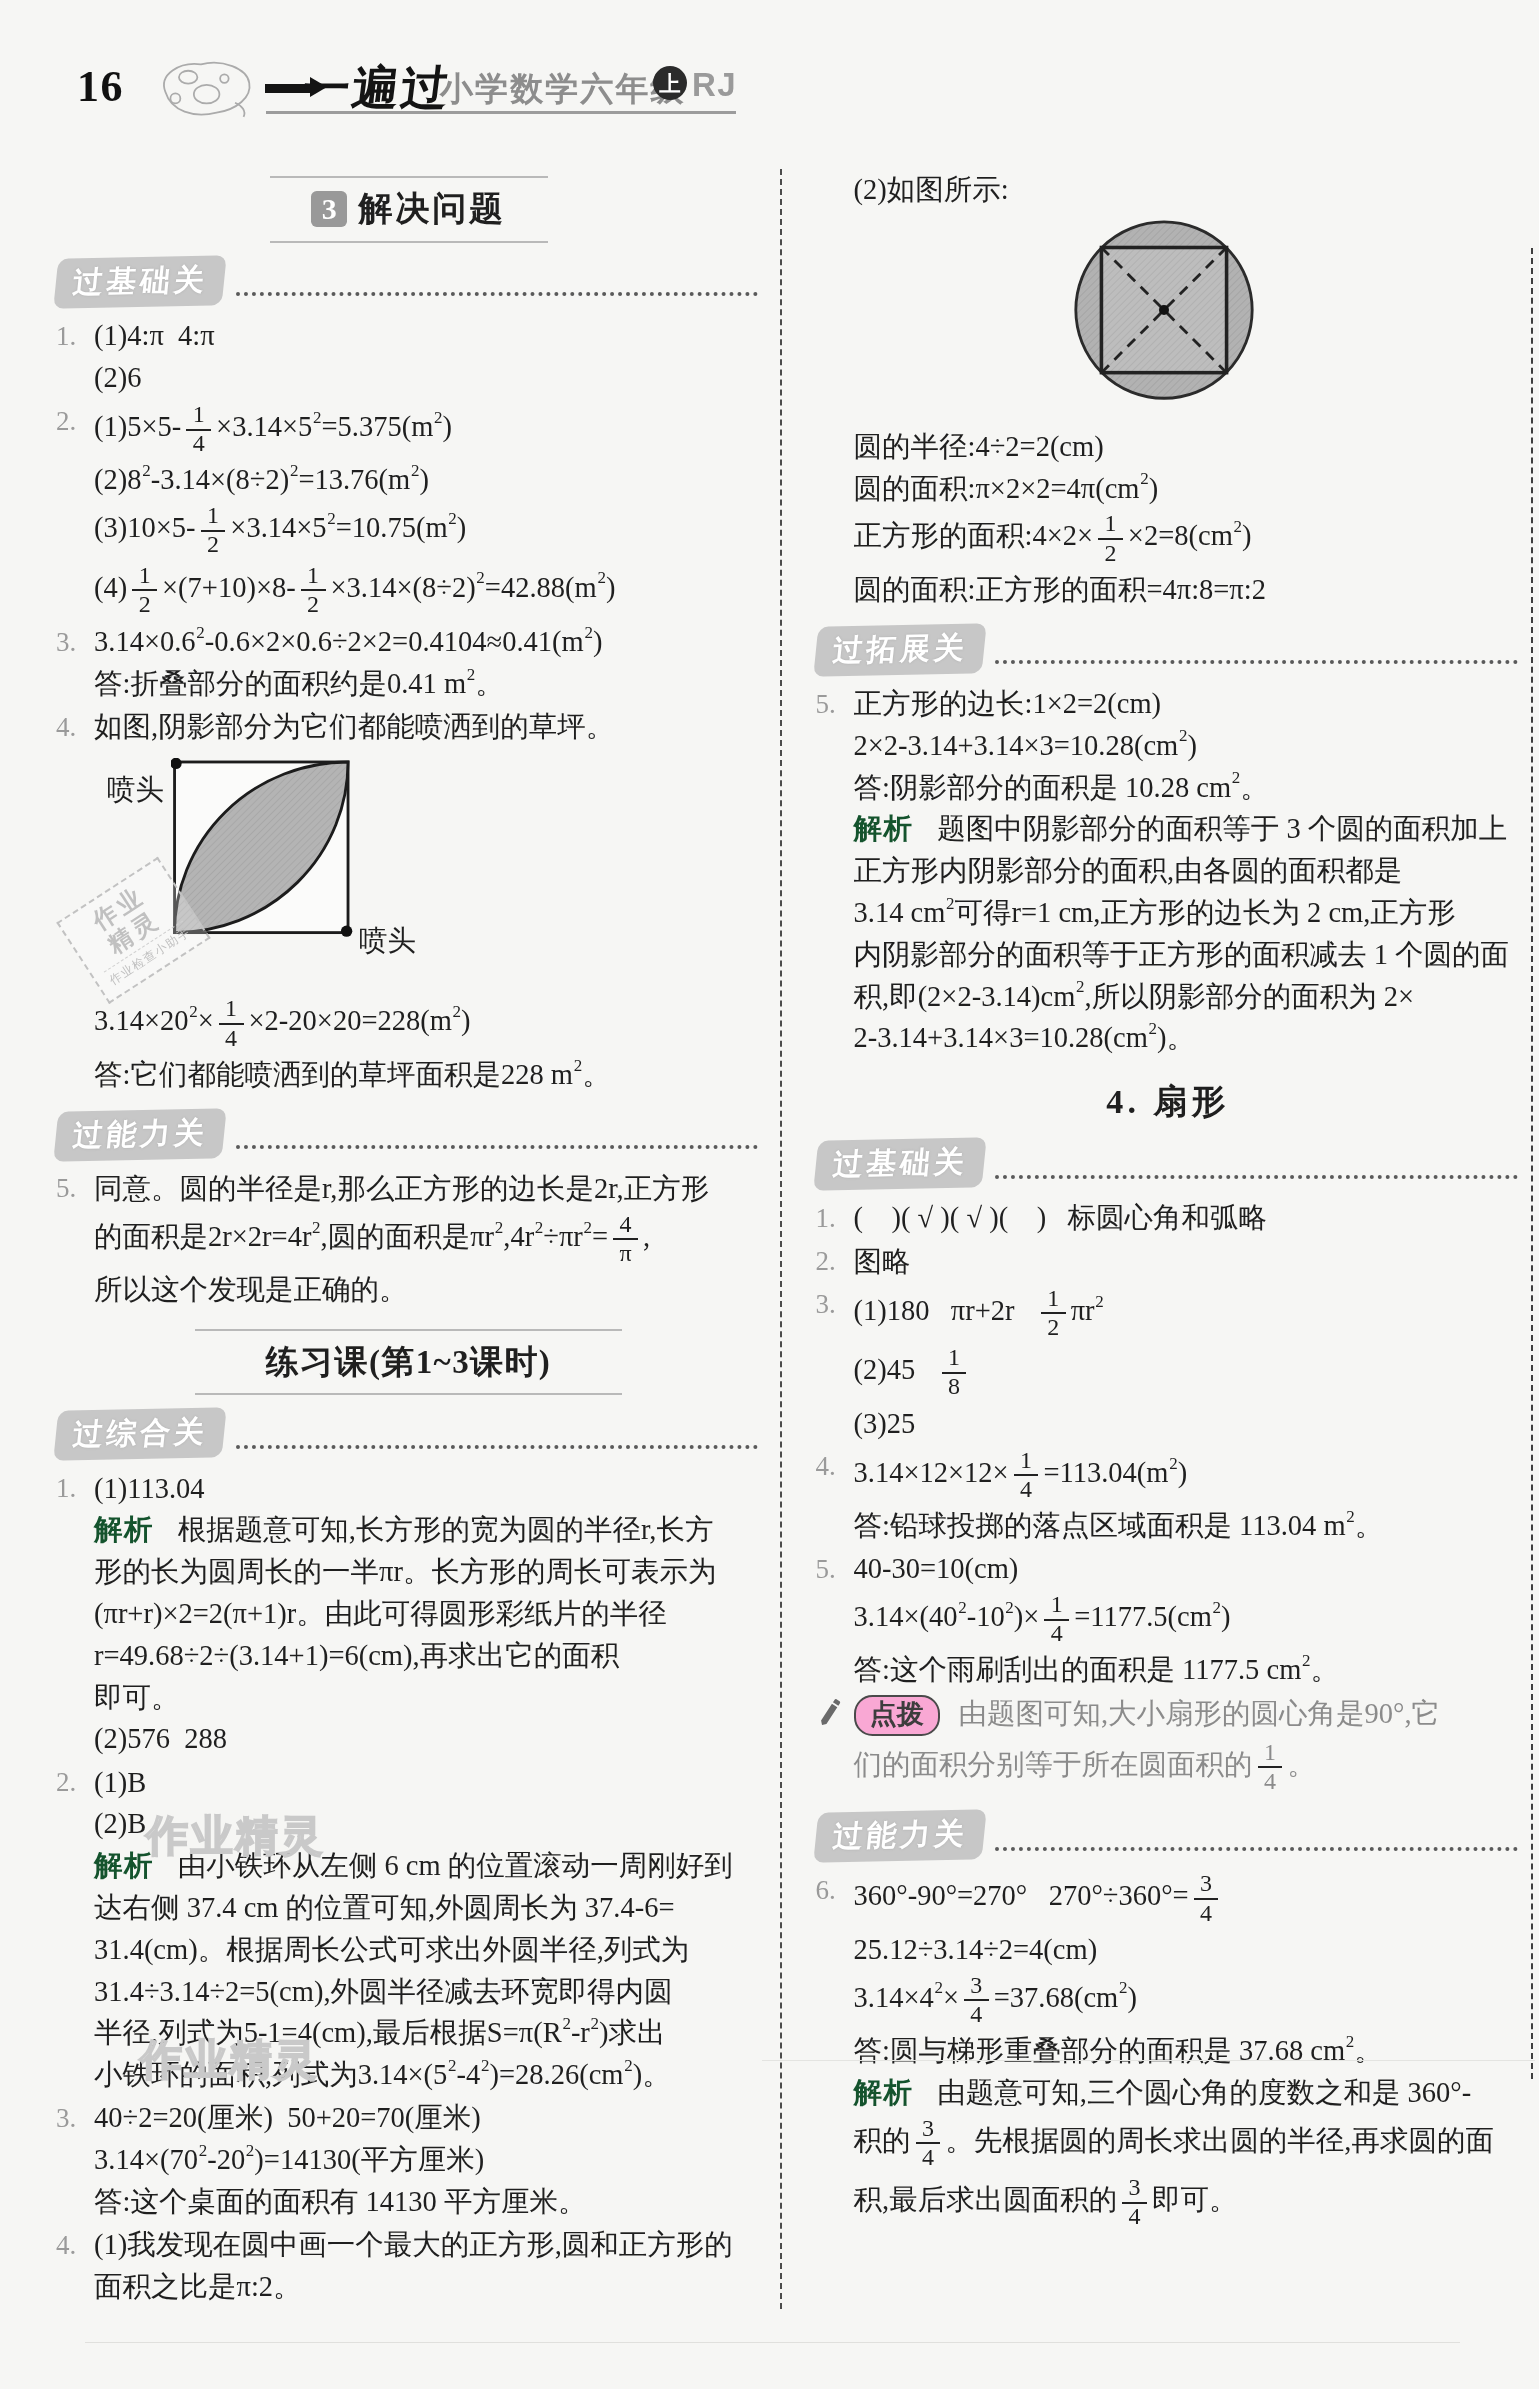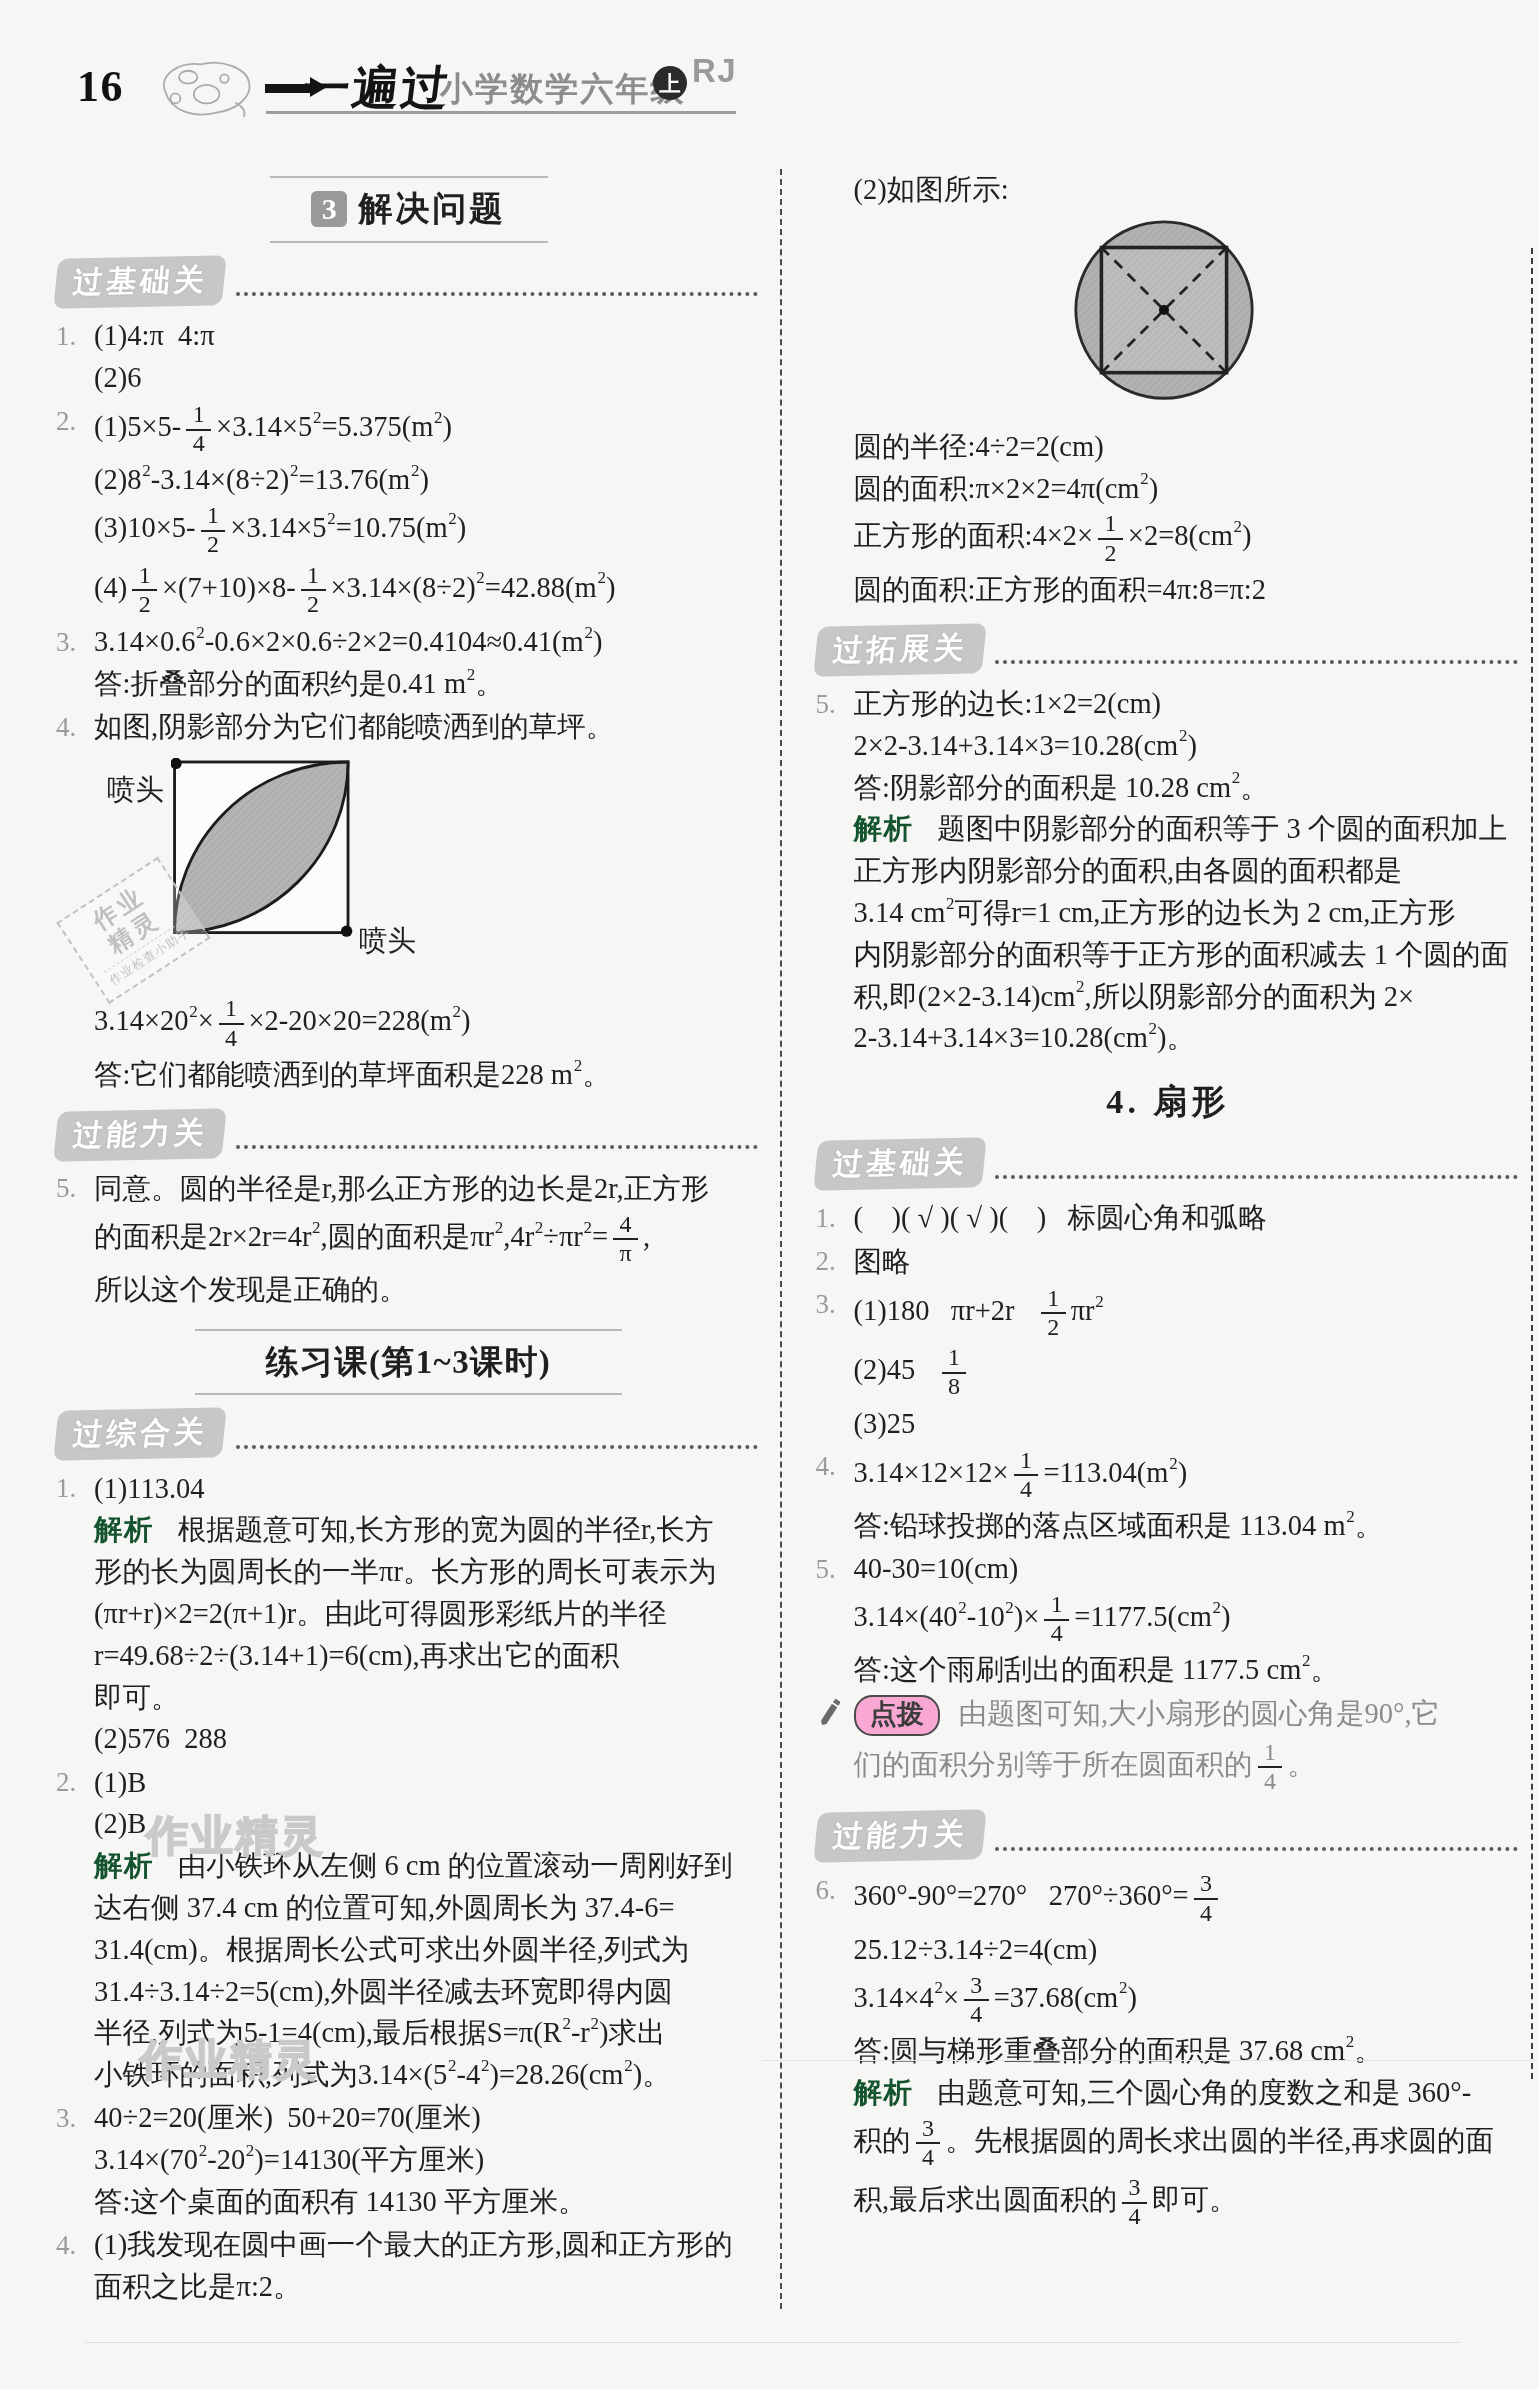--- a/index.html
+++ b/index.html
@@ -11,21 +11,21 @@
   
   .header{position:relative;height:150px;}
   .pgnum{position:absolute;left:77px;top:61px;font-size:44px;font-weight:bold;color:#111;letter-spacing:1.4px;}
   .doodle{position:absolute;left:151px;top:53px;}
   .brand{position:absolute;left:265px;top:57px;display:flex;align-items:center;}
   .shaft{display:inline-block;width:46px;height:9.3px;background:#141414;position:relative;margin-right:-8.5px;}
   .shaft:after{content:"";position:absolute;right:-15.7px;top:-6.4px;border-left:17px solid #141414;border-top:10.7px solid transparent;border-bottom:10.7px solid transparent;}
   .brand-text{font-size:47px;font-weight:900;color:#141414;transform:skewX(-7deg);letter-spacing:2.1px;font-family:"Liberation Sans","DejaVu Sans",sans-serif;}
   .bt{position:absolute;left:440px;top:67px;font-size:33px;font-weight:bold;color:#8d8d8d;letter-spacing:2.1px;}
   .vol{position:absolute;left:653px;top:66px;width:34px;height:34px;border-radius:50%;background:#2b2b2b;color:#fff;font-size:21.4px;font-weight:bold;display:flex;align-items:center;justify-content:center;}
-  .ed{position:absolute;left:692px;top:52px;font-size:33px;font-weight:bold;color:#9a9a9a;letter-spacing:1.4px;font-family:"Liberation Sans","DejaVu Sans",sans-serif;}
+  .ed{position:absolute;left:692px;top:66px;font-size:33px;font-weight:bold;color:#9a9a9a;letter-spacing:1.4px;font-family:"Liberation Sans","DejaVu Sans",sans-serif;}
   .hline{position:absolute;left:266px;top:111px;width:470px;height:2.8px;background:#9c9c9c;}
   
   .columns{display:flex;align-items:stretch;padding-left:56px;margin-top:18.5px;}
   .col.left{width:705px;padding-right:18.5px;border-right:2.1px dashed #4c4c4c;}
   .col.right{width:705px;padding-left:34px;}
   
   .title3{width:278px;margin:7.1px auto 11.4px auto;border-top:2.1px solid #b9b9b9;border-bottom:2.1px solid #b9b9b9;
           padding:8.5px 0;display:flex;align-items:center;justify-content:center;gap:11.4px;}
   .title3 .nbox{width:36px;height:36px;background:#999;color:#fff;border-radius:5.7px;font-size:30px;font-weight:bold;
           display:flex;align-items:center;justify-content:center;}

